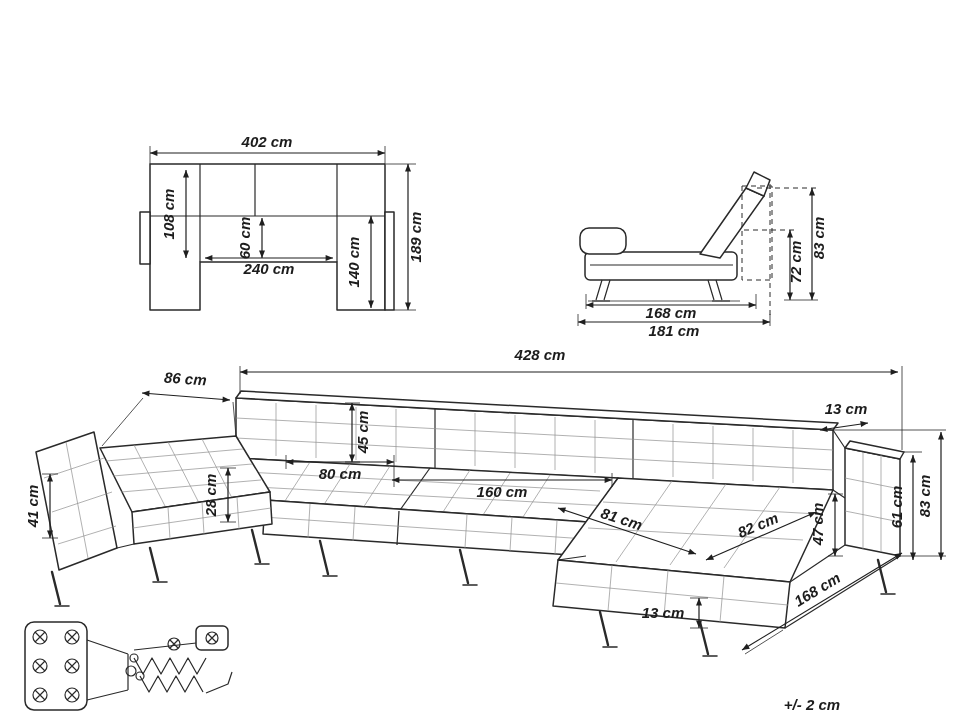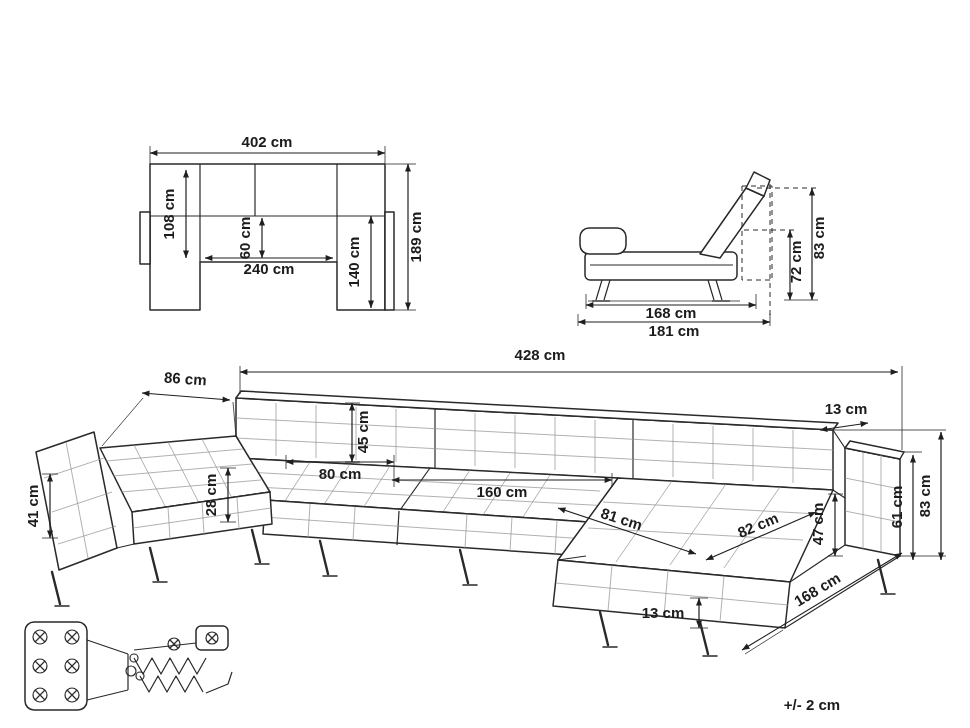--- a/index.html
+++ b/index.html
@@ -1,17 +1,17 @@
 <!DOCTYPE html>
 <html><head>
 <meta charset="utf-8">
 <style>
   html,body{margin:0;padding:0;background:#ffffff;}
   .canvas{position:relative;width:970px;height:728px;background:#ffffff;overflow:hidden;
-          font-family:"Liberation Sans",sans-serif;}
+          font-family:"Liberation Sans",sans-serif;font-style:italic;}
   svg{display:block;}
   .outline{fill:#ffffff;stroke:#2a2a2a;stroke-width:1.5;stroke-linejoin:round;}
   .ln{stroke:#2a2a2a;stroke-width:1.2;fill:none;stroke-linejoin:round;}
   .thin{stroke:#2a2a2a;stroke-width:0.8;fill:none;}
   .grid{stroke:#8f8f8f;stroke-width:0.7;fill:none;}
   .dash{stroke:#2a2a2a;stroke-width:1;fill:none;stroke-dasharray:5 4;}
   .dim{stroke:#1f1f1f;stroke-width:1.2;}
   .leg{stroke:#2a2a2a;stroke-width:2.4;fill:none;stroke-linecap:round;}
   .foot{stroke:#2a2a2a;stroke-width:1.6;fill:none;stroke-linecap:round;}
   text.dim-label{font-family:"Liberation Sans",sans-serif;font-size:15px;font-weight:bold;

